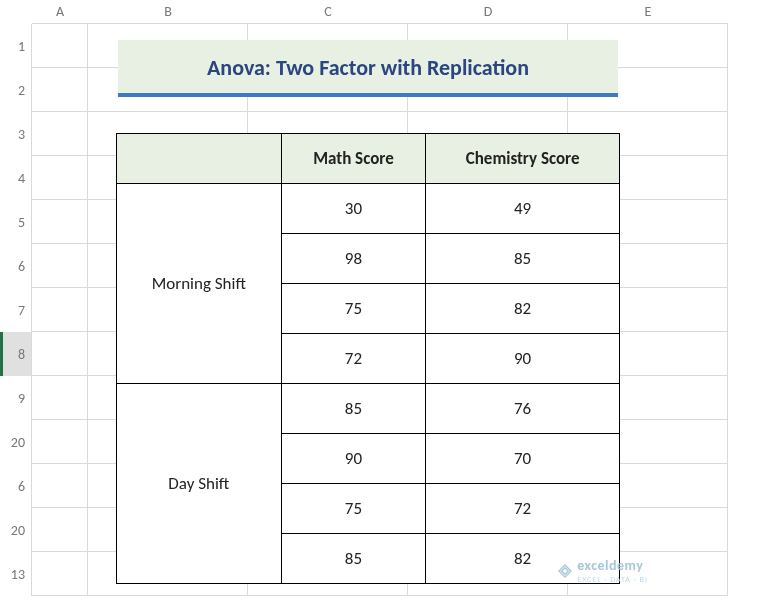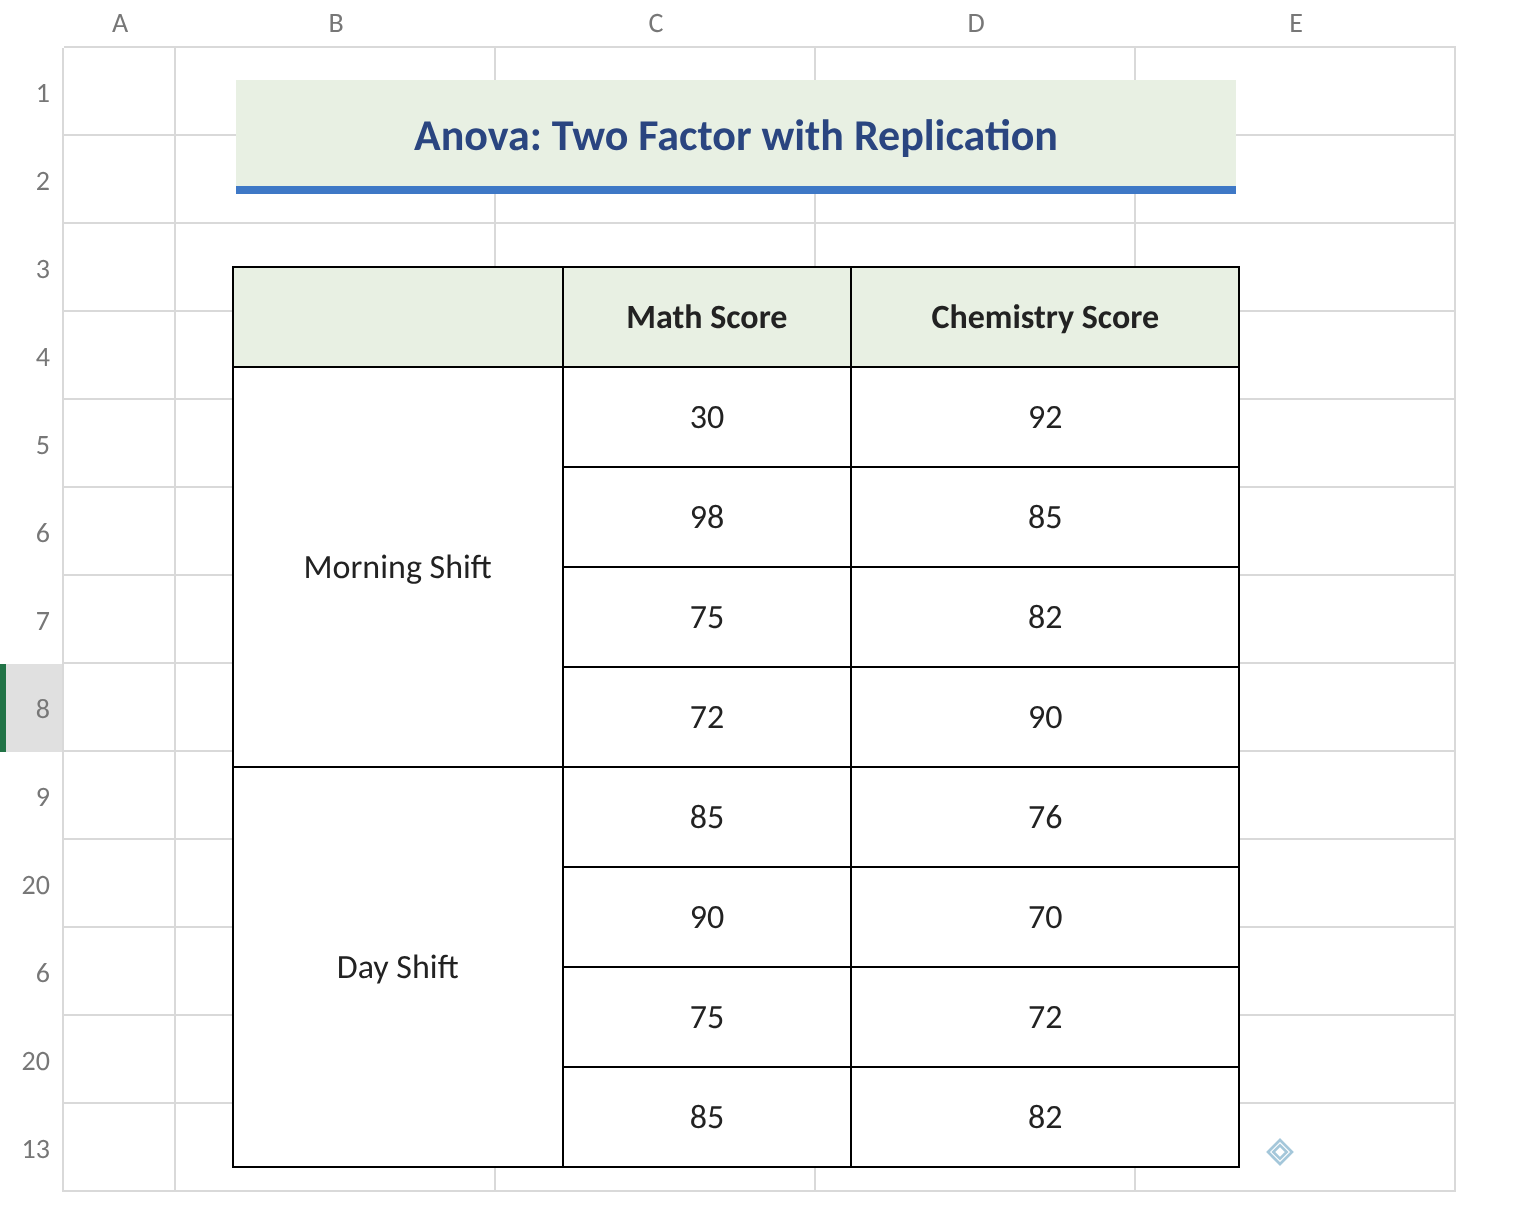--- a/index.html
+++ b/index.html
@@ -206,21 +206,21 @@
   <table class="data">
     <tbody>
         <tr>
       <th class="empty"></th>
       <th>Math Score</th>
       <th>Chemistry Score</th>
     </tr>
     <tr>
       <td rowspan="4">Morning Shift</td>
       <td>30</td>
-      <td>92</td>
+      <td>49</td>
     </tr>
     <tr>
       <td>98</td>
       <td>85</td>
     </tr>
     <tr>
       <td>75</td>
       <td>82</td>
     </tr>
     <tr>
@@ -246,13 +246,17 @@
     </tr>
   </tbody>
     </table>
 </div>
 
 <div class="watermark">
   <svg class="wm-icon" viewBox="0 0 24 24" fill="none" stroke="#9bc1d6" stroke-width="2">
     <path d="M3 12 L12 3 L21 12 L12 21 Z"></path>
     <path d="M7 12 L12 7 L17 12 L12 17 Z"></path>
   </svg>
+  <div>
+    <div class="wm-top">exceldemy</div>
+    <div class="wm-sub">EXCEL · DATA · BI</div>
+  </div>
 </div>
 
 </body></html>

